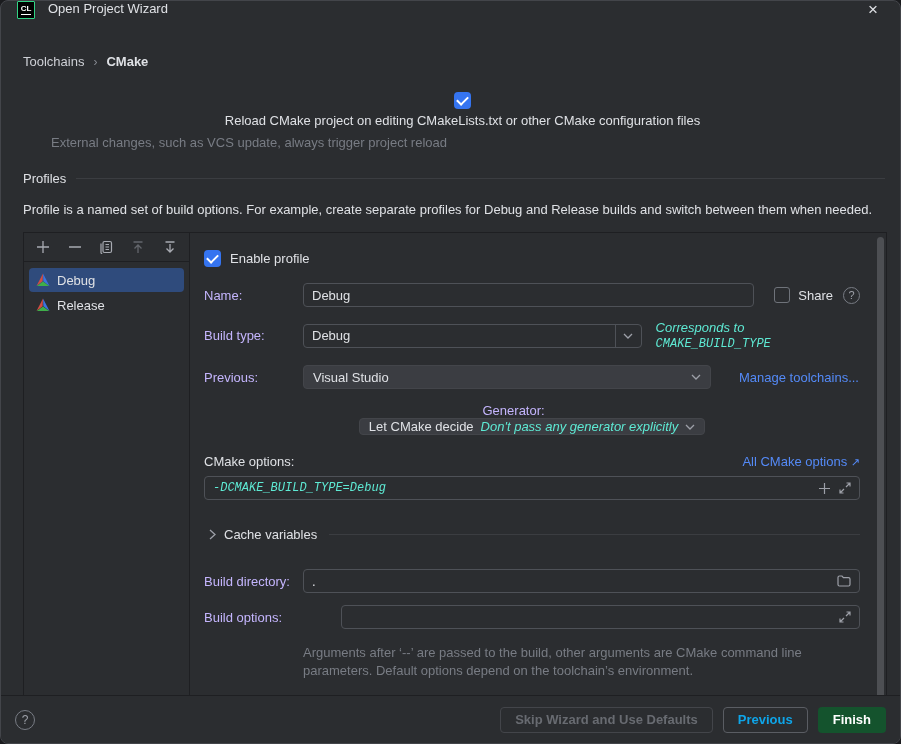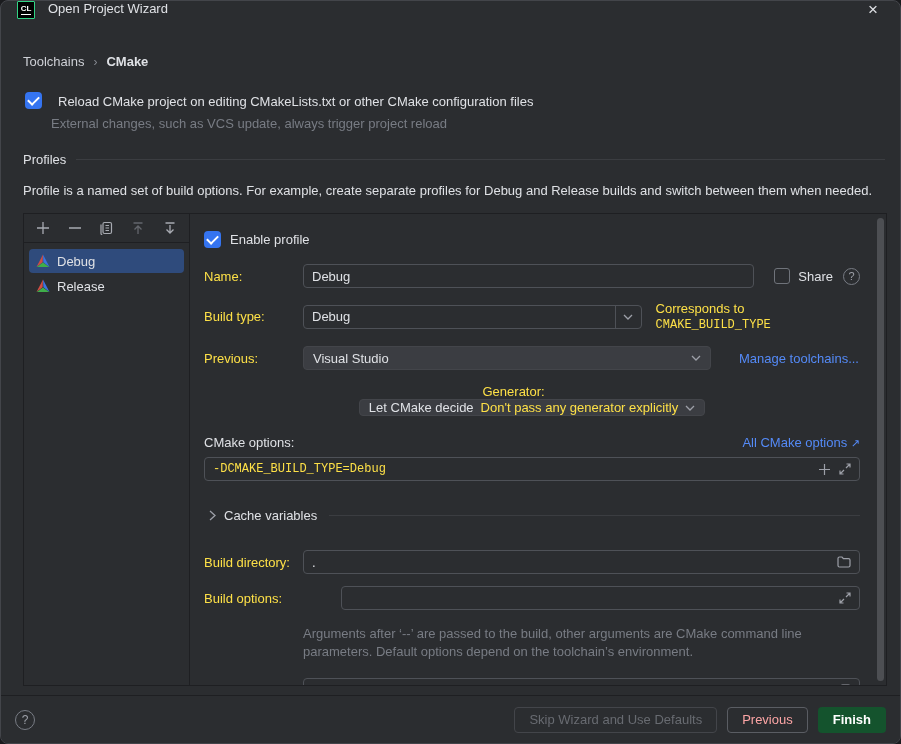--- a/index.html
+++ b/index.html
@@ -25,68 +25,68 @@
   .crumb-sep { color:#868a91; font-size:12px; }
   .crumb-current { color:#dfe1e5; font-weight:bold; }
   
   .cb { width:17px; height:17px; border-radius:4px; flex-shrink:0; position:relative; }
   .cb.checked { background:#3574f0; }
   .cb.checked::after {
     content:""; position:absolute; left:5px; top:2px; width:5px; height:9px;
     border:solid #fff; border-width:0 2px 2px 0; transform:rotate(45deg);
   }
   .cb.unchecked { background:transparent; border:1px solid #6f737a; border-radius:3px; width:16px; height:16px; }
-  .reload-row { margin:23px 0 0 24px; display:flex; align-items:flex-end; gap:16px; }
+  .reload-row { margin:23px 0 0 24px; display:flex; align-items:center; gap:4px;flex-direction:column; }
   .reload-hint { margin:7px 0 0 50px; color:#787c84; }
   
   .section-sep { margin:21px 15px 0 22px; display:flex; align-items:center; gap:10px; }
   .sep-line { flex:1; height:1px; background:#3b3d41; }
   .description { margin:14px 22px 0 22px; max-width:862px; line-height:19px; color:#dfe1e5; }
   
   .panel { margin:13px 0 0 22px; width:864px; height:473px; border:1px solid #1e1f22; display:flex; position:relative; }
   .left-col { width:166px; border-right:1px solid #1e1f22; flex-shrink:0; }
   .list-toolbar { height:29px; border-bottom:1px solid #1e1f22; display:flex; align-items:center; padding:0 11px; gap:16px; }
   .tb-btn { width:16px; height:16px; display:flex; align-items:center; justify-content:center; cursor:pointer; }
   .profile-list { padding:6px 5px; display:flex; flex-direction:column; gap:1px; }
   .p-item { height:24px; display:flex; align-items:center; gap:7px; padding:0 7px; border-radius:4px; color:#dfe1e5; cursor:pointer; }
   .p-item.selected { background:#2f4b7c; }
   
   .right-col { flex:1; padding:17px 26px 0 14px; overflow:hidden; }
   .row { display:flex; align-items:center; margin-bottom:13px; }
-  .lbl { width:99px; flex-shrink:0; color:#fde047; }
+  .lbl { width:99px; flex-shrink:0; color:#c4b5fd; }
   .tfield {
     height:24px; border:1px solid #4e5157; border-radius:4px; background:transparent;
     color:#dfe1e5; display:flex; align-items:center; padding:0 8px; gap:8px;
   }
   .tfield input { flex:1; background:transparent; border:none; outline:none; color:#dfe1e5; font:13px "Liberation Sans", sans-serif; min-width:0; }
   .combo-dark { height:24px; width:344px; border:1px solid #4e5157; border-radius:4px; display:flex; align-items:center; cursor:pointer; }
   .combo-dark .val { flex:1; padding:0 8px; }
   .combo-dark .chev-cell { width:26px; align-self:stretch; border-left:1px solid #4e5157; display:flex; align-items:center; justify-content:center; }
   .combo-filled { height:24px; background:#3b3d42; border:1px solid #43454a; border-radius:4px; display:flex; align-items:center; padding:0 9px; cursor:pointer; gap:7px; }
-  .hint { color:#fde047; }
+  .hint { color:#5eead4;font-style:italic; }
   .mono { font-family:"Liberation Mono","DejaVu Sans Mono",monospace; font-size:12px; }
   .link { color:#548af7; cursor:pointer; }
   .ext-arrow { font-size:11px; color:#548af7; }
   .help-circle {
     width:17px; height:17px; border:1.4px solid #787c84; border-radius:50%;
     color:#9da0a8; font-size:11px; display:flex; align-items:center; justify-content:center; cursor:pointer; flex-shrink:0;
   }
   .field-help { margin:6px 0 17px 99px; max-width:525px; color:#787c84; line-height:18px; }
   .cache-row { display:flex; align-items:center; gap:8px; margin:26px 0 27px 5px; cursor:pointer; }
   .cache-line { flex:1; height:1px; background:#3b3d41; margin-left:4px; }
   .icon-btn { display:flex; align-items:center; justify-content:center; cursor:pointer; flex-shrink:0; }
   
   .vscroll { position:absolute; right:2px; top:4px; bottom:4px; width:7px; border-radius:4px; background:#4d4f53; }
   
   .footer { position:absolute; left:0; right:0; bottom:0; height:48px; border-top:1px solid #1e1f22; display:flex; align-items:center; padding:0 14px; background:#2b2d30; }
   .footer .help-circle { width:20px; height:20px; font-size:12px; }
   .btn-group { margin-left:auto; display:flex; gap:10px; }
-  .btn { height:26px; padding:0 14px; border-radius:4px; font-size:13px; display:flex; align-items:center; cursor:pointer; border:1px solid transparent; }
+  .btn { height:26px; padding:0 14px; border-radius:4px; font-size:13px; display:flex; align-items:center; cursor:pointer; border:1px solid transparent;font-weight:bold; }
   .btn.disabled { border-color:#43454a; color:#686b71; cursor:default; }
-  .btn.secondary { border-color:#5a5d63; color:#fca5a5; }
+  .btn.secondary { border-color:#5a5d63; color:#0ea5e9; }
   .btn.primary { background:#14532d; color:#fff; font-weight:600; }
   svg { display:block; }
 </style>
 </head>
 <body>
 
 <div class="dialog">
 
   <div class="titlebar">
     <div class="app-logo">

